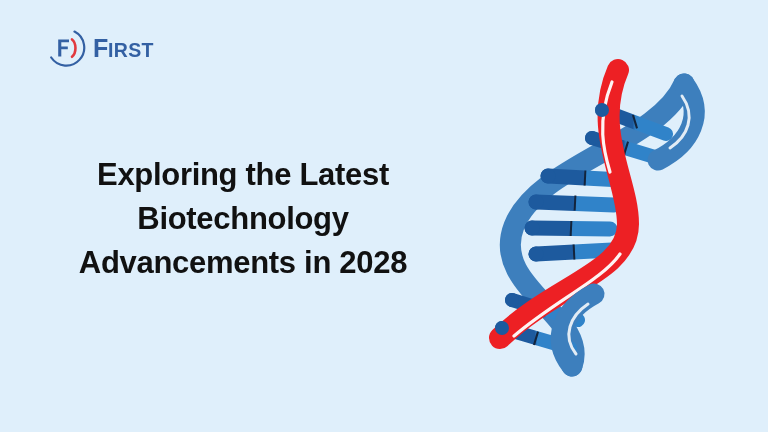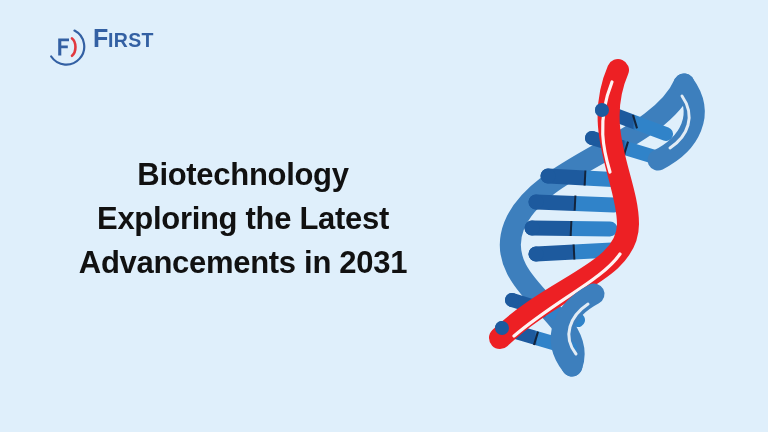--- a/index.html
+++ b/index.html
@@ -20,20 +20,21 @@
     background: #dfeffb;
     overflow: hidden;
   }
 
   
   #logo {
     position: absolute;
     left: 44px;
     top: 26px;
     display: flex;
+    align-items: center;
     gap: 7px;
     height: 44px;
   }
   #logo-mark {
     width: 42px;
     height: 42px;
     flex: 0 0 42px;
     display: block;
   }
   #logo-wordmark {
@@ -112,23 +113,23 @@
 
       <path d="M 28.0 12.4 C 32.6 16.0 32.6 26.2 28.0 29.8" fill="none" stroke="#e1393f" stroke-width="2.6" stroke-linecap="round"></path>
     </svg>
 
     <div id="logo-wordmark">
       <span class="wm-first"><span class="wm-cap">F</span><span class="wm-small">IRST</span></span>
     </div>
   </div>
 
   <h1 id="headline">
+    <span class="hl-line">Exploring the Latest</span>
     <span class="hl-line">Biotechnology</span>
-    <span class="hl-line">Exploring the Latest</span>
-    <span class="hl-line">Advancements in 2031</span>
+    <span class="hl-line">Advancements in 2028</span>
   </h1>
 
   <div id="dna-figure">
     <svg viewBox="0 0 266 340" xmlns="http://www.w3.org/2000/svg">
       <defs>
 
         <linearGradient id="rungGrad" x1="0" y1="0" x2="1" y2="0">
           <stop offset="0%" stop-color="#1d5a9e"></stop>
           <stop offset="48%" stop-color="#1d5a9e"></stop>
           <stop offset="52%" stop-color="#3083c9"></stop>

